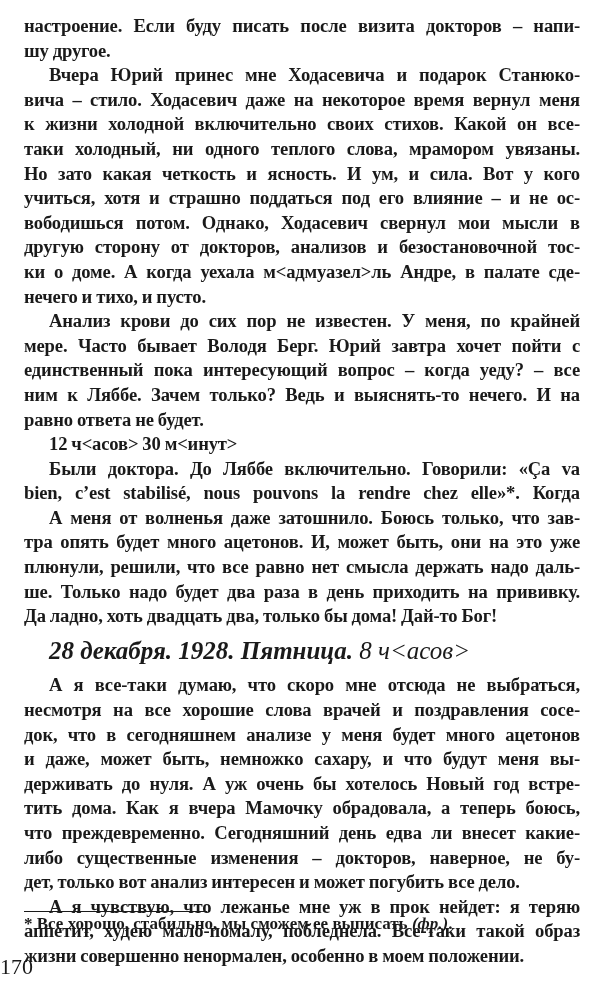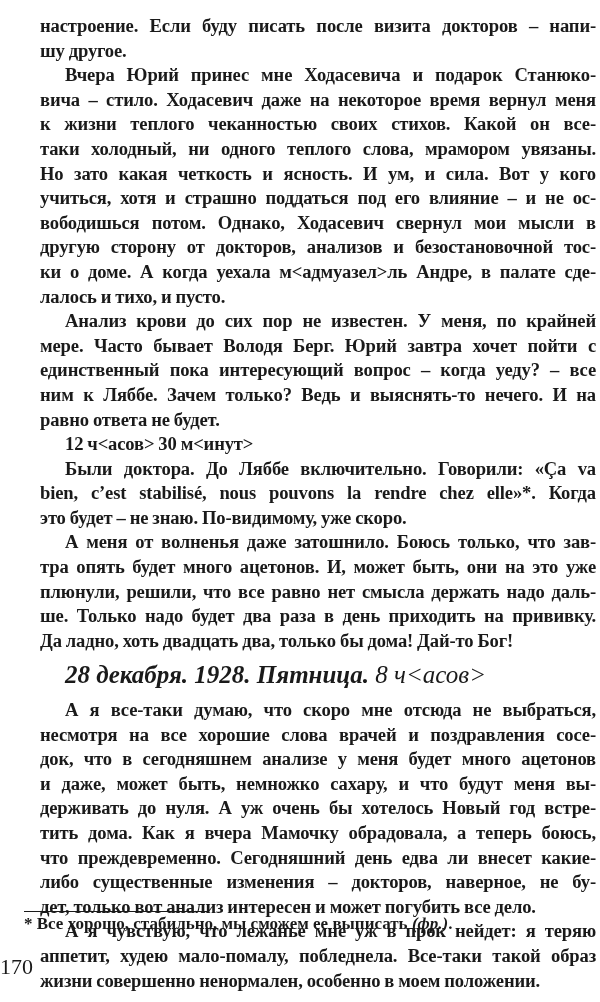--- a/index.html
+++ b/index.html
@@ -10,21 +10,21 @@
     body {
       width: 600px;
       height: 1002px;
       position: relative;
       overflow: hidden;
       color: #1a1a1a;
       font-family: "Liberation Serif", "DejaVu Serif", serif;
     }
     .page {
       position: absolute;
-      left: 40px;
+      left: 24px;
       top: 14px;
       width: 556px;
     }
     .line {
       font-size: 18.6px;
       line-height: 24.6px;
       font-weight: bold;
       white-space: nowrap;
       text-align: justify;
       text-align-last: justify;
@@ -86,37 +86,36 @@
   </style>
 </head>
 <body>
 
 <div class="page">
   <div id="lines-before">
       <div class="line">настроение. Если буду писать после визита докторов – напи-</div>
       <div class="line last">шу другое.</div>
       <div class="line indent">Вчера Юрий принес мне Ходасевича и подарок Станюко-</div>
       <div class="line">вича – стило. Ходасевич даже на некоторое время вернул меня</div>
-      <div class="line">к жизни теплого чеканностью своих стихов. Какой он все-</div>
+      <div class="line">к жизни холодной включительно своих стихов. Какой он все-</div>
       <div class="line">таки холодный, ни одного теплого слова, мрамором увязаны.</div>
       <div class="line">Но зато какая четкость и ясность. И ум, и сила. Вот у кого</div>
       <div class="line">учиться, хотя и страшно поддаться под его влияние – и не ос-</div>
       <div class="line">вободишься потом. Однако, Ходасевич свернул мои мысли в</div>
       <div class="line">другую сторону от докторов, анализов и безостановочной тос-</div>
       <div class="line">ки о доме. А когда уехала м&lt;адмуазел&gt;ль Андре, в палате сде-</div>
-      <div class="line last">лалось и тихо, и пусто.</div>
+      <div class="line last">нечего и тихо, и пусто.</div>
       <div class="line indent">Анализ крови до сих пор не известен. У меня, по крайней</div>
       <div class="line">мере. Часто бывает Володя Берг. Юрий завтра хочет пойти с</div>
       <div class="line">единственный пока интересующий вопрос – когда уеду? – все</div>
       <div class="line">ним к Ляббе. Зачем только? Ведь и выяснять-то нечего. И на</div>
       <div class="line last">равно ответа не будет.</div>
       <div class="line indent last">12 ч&lt;асов&gt; 30 м&lt;инут&gt;</div>
       <div class="line indent">Были доктора. До Ляббе включительно. Говорили: «Ça va</div>
       <div class="line">bien, c’est stabilisé, nous pouvons la rendre chez elle»*. Когда</div>
-      <div class="line last">это будет – не знаю. По-видимому, уже скоро.</div>
       <div class="line indent">А меня от волненья даже затошнило. Боюсь только, что зав-</div>
       <div class="line">тра опять будет много ацетонов. И, может быть, они на это уже</div>
       <div class="line">плюнули, решили, что все равно нет смысла держать надо даль-</div>
       <div class="line">ше. Только надо будет два раза в день приходить на прививку.</div>
       <div class="line last">Да ладно, хоть двадцать два, только бы дома! Дай-то Бог!</div>
     </div>
   <div class="heading">
     <span>28 декабря. 1928. Пятница.</span>
     <span class="nonbold">8 ч&lt;асов&gt;</span>
   </div>

